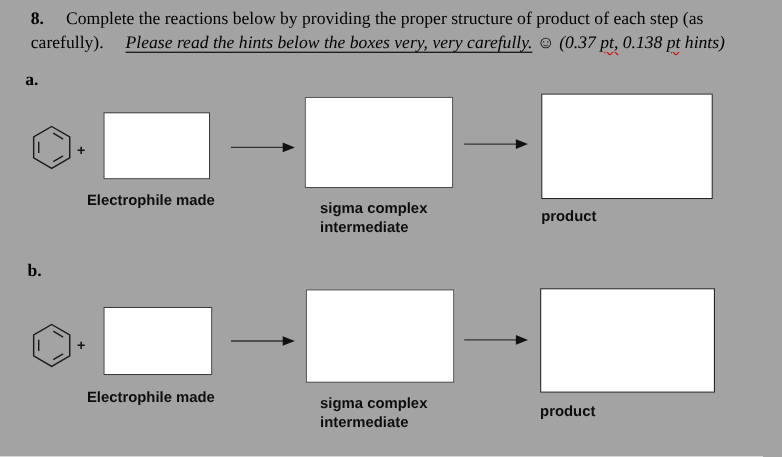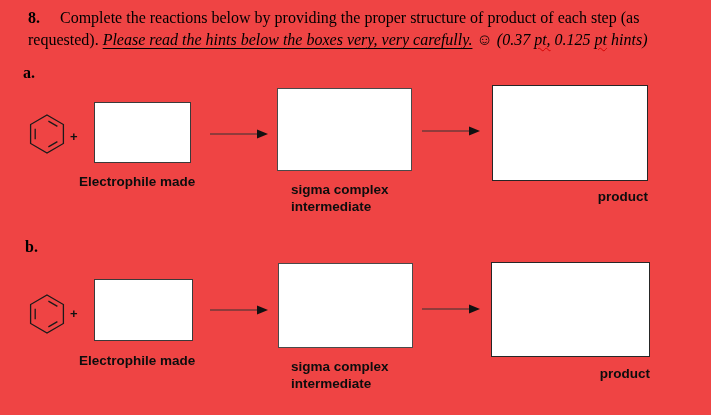--- a/index.html
+++ b/index.html
@@ -1,47 +1,47 @@
 <!DOCTYPE html>
 <html><head>
 <meta charset="utf-8">
 <style>
   html,body{margin:0;padding:0;background:#fff;}
   .canvas{
-    position:relative;width:711px;height:415px;background:#ef4444;
+    position:relative;width:711px;height:415px;background:#a3a3a3;
     font-family:"Liberation Serif", serif;color:#000;overflow:hidden;
   }
   
   .hdr{position:absolute;left:28px;top:7px;width:666px;font-size:16px;line-height:22px;color:#000;}
   .hdr .num{display:inline-block;width:32px;font-weight:bold;}
   .i{font-style:italic;}
-  .u{text-decoration:underline;text-underline-offset:3px;text-decoration-thickness:1px;}
+  .u{text-decoration:underline;text-underline-offset:3px;text-decoration-thickness:1px;margin-left:16px;}
   .sq{text-decoration-line:underline;text-decoration-style:wavy;text-decoration-color:#d40000;
       text-decoration-thickness:1px;text-underline-offset:2px;}
   .smiley{font-style:normal;}
   .sub{font-size:0.68em;vertical-align:-0.25em;letter-spacing:0;}
   
   .part-label{position:absolute;font-weight:bold;font-size:16px;color:#000;}
   .plus{position:absolute;font-family:"Liberation Sans", sans-serif;font-weight:bold;font-size:13px;color:#111;}
   .abox{position:absolute;border:1px solid #3a3a3a;background:#ffffff;box-sizing:border-box;}
   .chem-label{position:absolute;font-family:"Liberation Sans", sans-serif;font-weight:bold;
               font-size:13.5px;line-height:17px;color:#0d0d0d;white-space:nowrap;}
-  .center{text-align:right;white-space:normal;}
+  .center{text-align:left;white-space:normal;}
   .struct,.arrow{position:absolute;}
 </style>
 </head>
 <body>
 
 <div class="canvas">
 
   <div class="hdr">
     <div>
       <span class="num">8.</span><span>Complete the reactions below by providing the proper structure of product of each step (as</span>
     </div>
-    <div><span>requested). </span><span class="i u">Please read the hints below the boxes very, very carefully.</span><span> </span><span class="smiley">☺</span><span> </span><span class="i">(0.37 </span><span class="i sq">pt,</span><span class="i"> 0.125 </span><span class="i sq">pt</span><span class="i"> hints)</span></div>
+    <div><span>carefully). </span><span class="i u">Please read the hints below the boxes very, very carefully.</span><span> </span><span class="smiley">☺</span><span> </span><span class="i">(0.37 </span><span class="i sq">pt,</span><span class="i"> 0.138 </span><span class="i sq">pt</span><span class="i"> hints)</span></div>
   </div>
 
   <div>
     <div class="part-label" style="left:23px;top:64px;">a.</div>
 
     <svg class="struct" style="left:26px;top:113px;" width="42" height="42" viewBox="0 0 42 42">
       <polygon points="21,2 37.4,11.5 37.4,30.5 21,40 4.6,30.5 4.6,11.5" fill="none" stroke="#1a1a1a" stroke-width="1.3"></polygon>
       <line x1="22.4" y1="8.1" x2="31.4" y2="13.4" stroke="#1a1a1a" stroke-width="1.3"></line>
       <line x1="31.4" y1="28.6" x2="22.4" y2="33.9" stroke="#1a1a1a" stroke-width="1.3"></line>
       <line x1="9.2" y1="26.2" x2="9.2" y2="15.8" stroke="#1a1a1a" stroke-width="1.3"></line>

